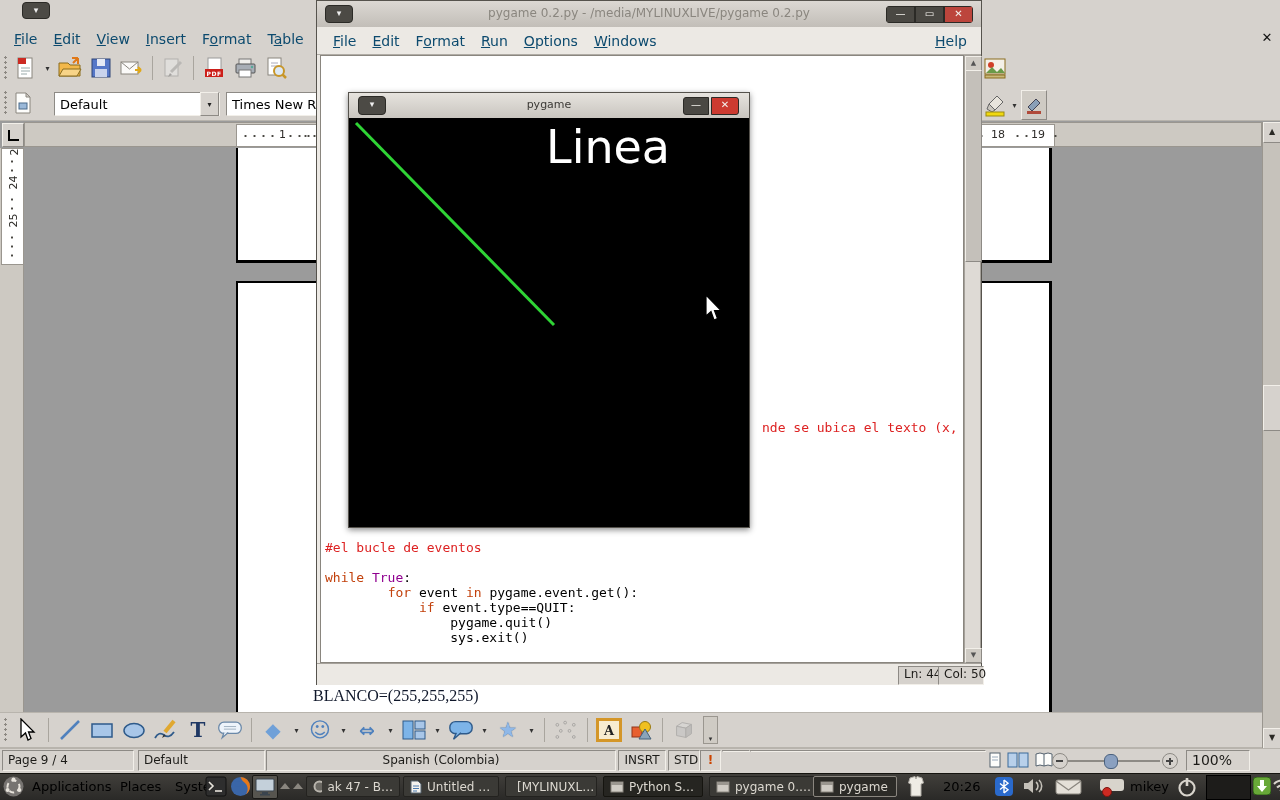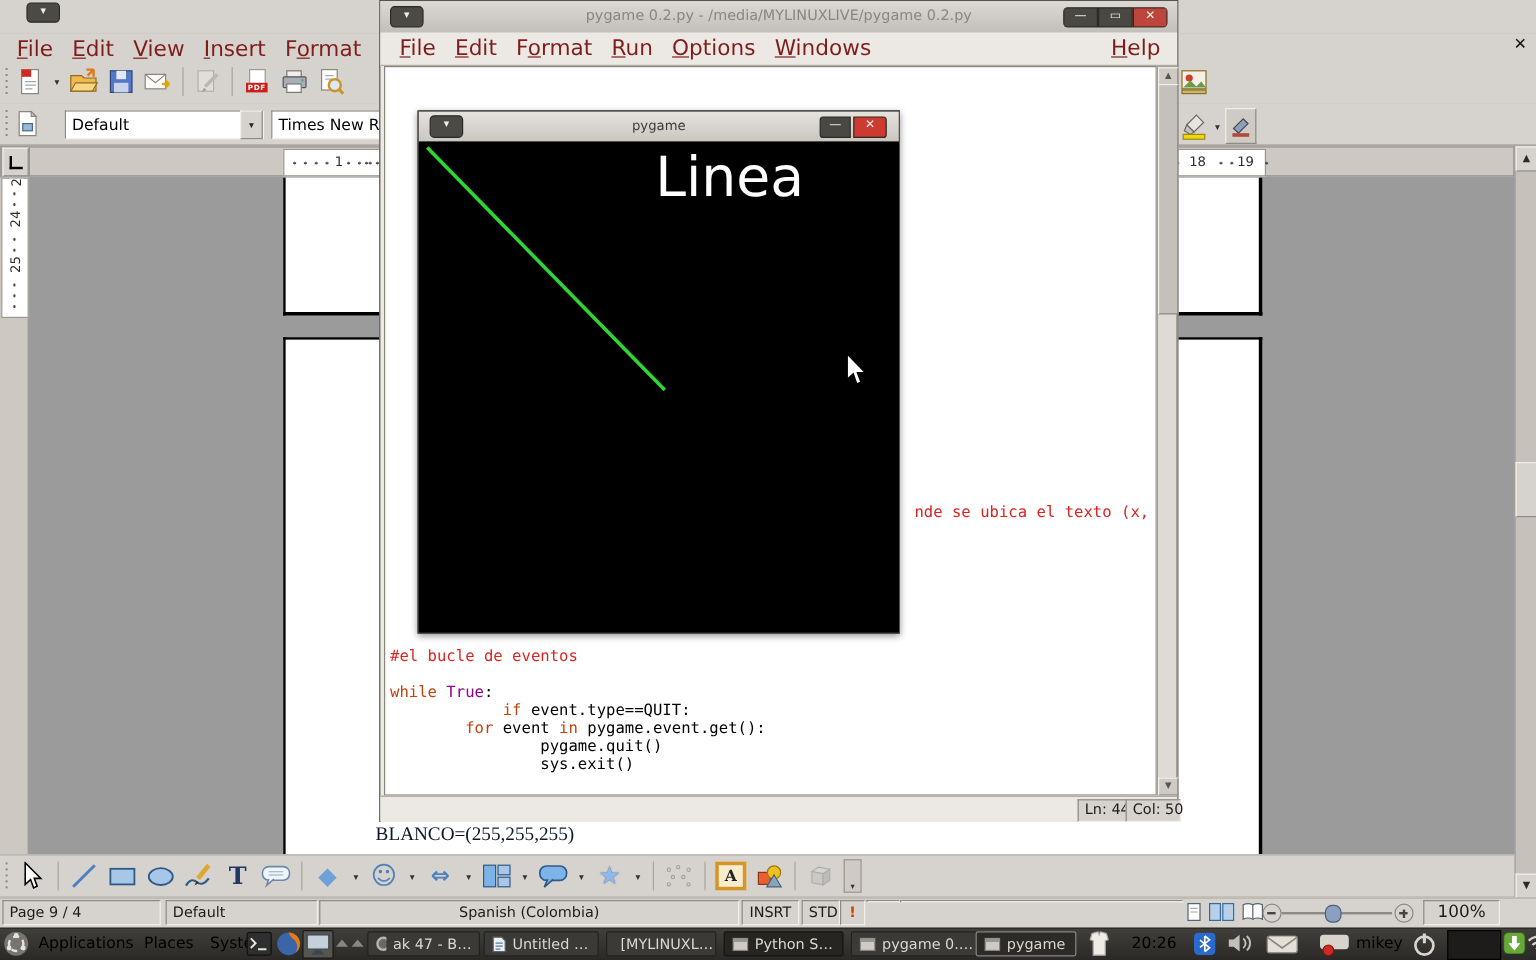--- a/index.html
+++ b/index.html
@@ -1,21 +1,21 @@
 <!DOCTYPE html>
 <html><head>
 <meta charset="utf-8">
 <style>
   html,body{margin:0;padding:0;width:1280px;height:800px;overflow:hidden;
     font-family:"DejaVu Sans","Liberation Sans",sans-serif;background:#9b9b9b;}
   .abs{position:absolute;}
   .sunken{border:1px solid;border-color:#8d8a85 #f2efe9 #f2efe9 #8d8a85;}
   .raised{border:1px solid;border-color:#f2efe9 #8d8a85 #8d8a85 #f2efe9;}
   .chrome{background:#d6d2cd;}
-  .menu-item{padding:3px 8px;font-size:18px;color:#7f1d1d;cursor:default;}
+  .menu-item{padding:3px 8px;font-size:14px;color:#0c4a6e;cursor:default;}
   .win-tab{background:#4c4a45;border:1px solid #2b2a26;border-radius:4px;color:#eee;
     text-align:center;font-size:9px;line-height:14px;}
   .ctrl-seg{width:27px;height:15px;background:#4a4843;color:#f4f2ee;text-align:center;
     font-size:10px;line-height:14px;border:1px solid #2b2a26;}
   .grip{width:5px;background-image:radial-gradient(circle,#8b8781 1px,transparent 1.3px);
     background-size:5px 5px;}
   .tb-sep{width:1px;background:#a9a59e;height:24px;margin:0 2px;}
   .tbi{width:26px;height:26px;display:flex;align-items:center;justify-content:center;}
   .dd{font-size:8px;color:#333;width:9px;text-align:center;}
   .combo{background:#fff;display:flex;align-items:center;font-size:13px;}
@@ -361,21 +361,21 @@
   <div class="abs" style="left:60px;top:4px;width:2px;height:10px;background:#8d8a85;"></div>
   <div class="abs" style="left:0;top:1px;width:14px;height:14px;border:1px solid #8d8a85;border-radius:50%;background:#d6d2cd;">
     <div class="abs" style="left:3px;top:6px;width:7px;height:2px;background:#444;"></div>
   </div>
   <div class="abs" style="left:52px;top:2px;width:12px;height:13px;border-radius:6px;background:#8aa0c0;border:1px solid #4a617e;"></div>
   <div class="abs" style="left:110px;top:1px;width:14px;height:14px;border:1px solid #8d8a85;border-radius:50%;background:#d6d2cd;">
     <div class="abs" style="left:3px;top:6px;width:7px;height:2px;background:#444;"></div>
     <div class="abs" style="left:5.5px;top:3.5px;width:2px;height:7px;background:#444;"></div>
   </div>
 </div>
-<div class="abs cell" style="left:1186px;top:750px;width:52px;text-align:center;font-size:14px;">100%</div>
+<div class="abs cell" style="left:1186px;top:750px;width:52px;text-align:left;font-size:14px;">100%</div>
 
 <div class="abs" style="left:316px;top:0;width:666px;height:685px;background:#ece9e4;border:1px solid #56534d;box-sizing:border-box;">
   <div class="abs" style="left:0;top:0;width:664px;height:26px;background:linear-gradient(#dcd8d3,#c2beb8);border-bottom:1px solid #a29e97;">
     <div class="abs win-tab" style="left:8px;top:4px;width:26px;height:16px;"><span>▾</span></div>
     <div style="text-align:center;line-height:25px;font-size:12px;color:#8a867f;">pygame 0.2.py - /media/MYLINUXLIVE/pygame 0.2.py</div>
     <div class="abs" style="right:8px;top:5px;display:flex;border-radius:4px;overflow:hidden;">
       <span class="ctrl-seg"><span>—</span></span>
       <span class="ctrl-seg"><span>▭</span></span>
       <span class="ctrl-seg" style="background:#bc453c;"><span>✕</span></span>
     </div>
@@ -388,22 +388,22 @@
     <span class="menu-item"><u>O</u><span>p</span><span>t</span><span>i</span><span>o</span><span>n</span><span>s</span></span>
     <span class="menu-item"><u>W</u><span>i</span><span>n</span><span>d</span><span>o</span><span>w</span><span>s</span></span>
     <span class="menu-item abs" style="right:6px;"><u>H</u><span>e</span><span>l</span><span>p</span></span>
   </div>
   <div class="abs" style="left:3px;top:54px;width:644px;height:608px;background:#fff;border:1px solid #8a867f;box-sizing:border-box;overflow:hidden;">
     <span class="abs cl c-com" style="left:441px;top:364px;">nde se ubica el texto (x,</span>
     <div class="abs" style="left:4px;top:484px;">
       <div class="cl"><span class="c-com">#el bucle de eventos</span></div>
       <div class="cl"></div>
       <div class="cl"><span class="c-kw">while</span><span> </span><span class="c-bi">True</span><span>:</span></div>
+      <div class="cl"><span>        </span><span class="c-kw">for</span><span> event </span><span class="c-kw">in</span><span> pygame.event.get():</span></div>
       <div class="cl"><span>            </span><span class="c-kw">if</span><span> event.type==QUIT:</span></div>
-      <div class="cl"><span>        </span><span class="c-kw">for</span><span> event </span><span class="c-kw">in</span><span> pygame.event.get():</span></div>
       <div class="cl"><span>                pygame.quit()</span></div>
       <div class="cl"><span>                sys.exit()</span></div>
     </div>
   </div>
   <div class="abs" style="left:647px;top:54px;width:17px;height:608px;background:#dedad5;border:1px solid #a5a19a;box-sizing:border-box;">
     <div class="abs raised" style="left:0;top:0;width:15px;height:13px;background:#cfcbc4;text-align:center;font-size:7px;line-height:12px;color:#555;"><span>▲</span></div>
     <div class="abs raised" style="left:0;top:14px;width:15px;height:190px;background:#c4c0ba;"></div>
     <div class="abs raised" style="left:0;top:592px;width:15px;height:13px;background:#cfcbc4;text-align:center;font-size:7px;line-height:12px;color:#555;"><span>▼</span></div>
   </div>
   <div class="abs" style="left:0;top:662px;width:664px;height:21px;background:#ece9e4;border-top:1px solid #a5a19a;">

